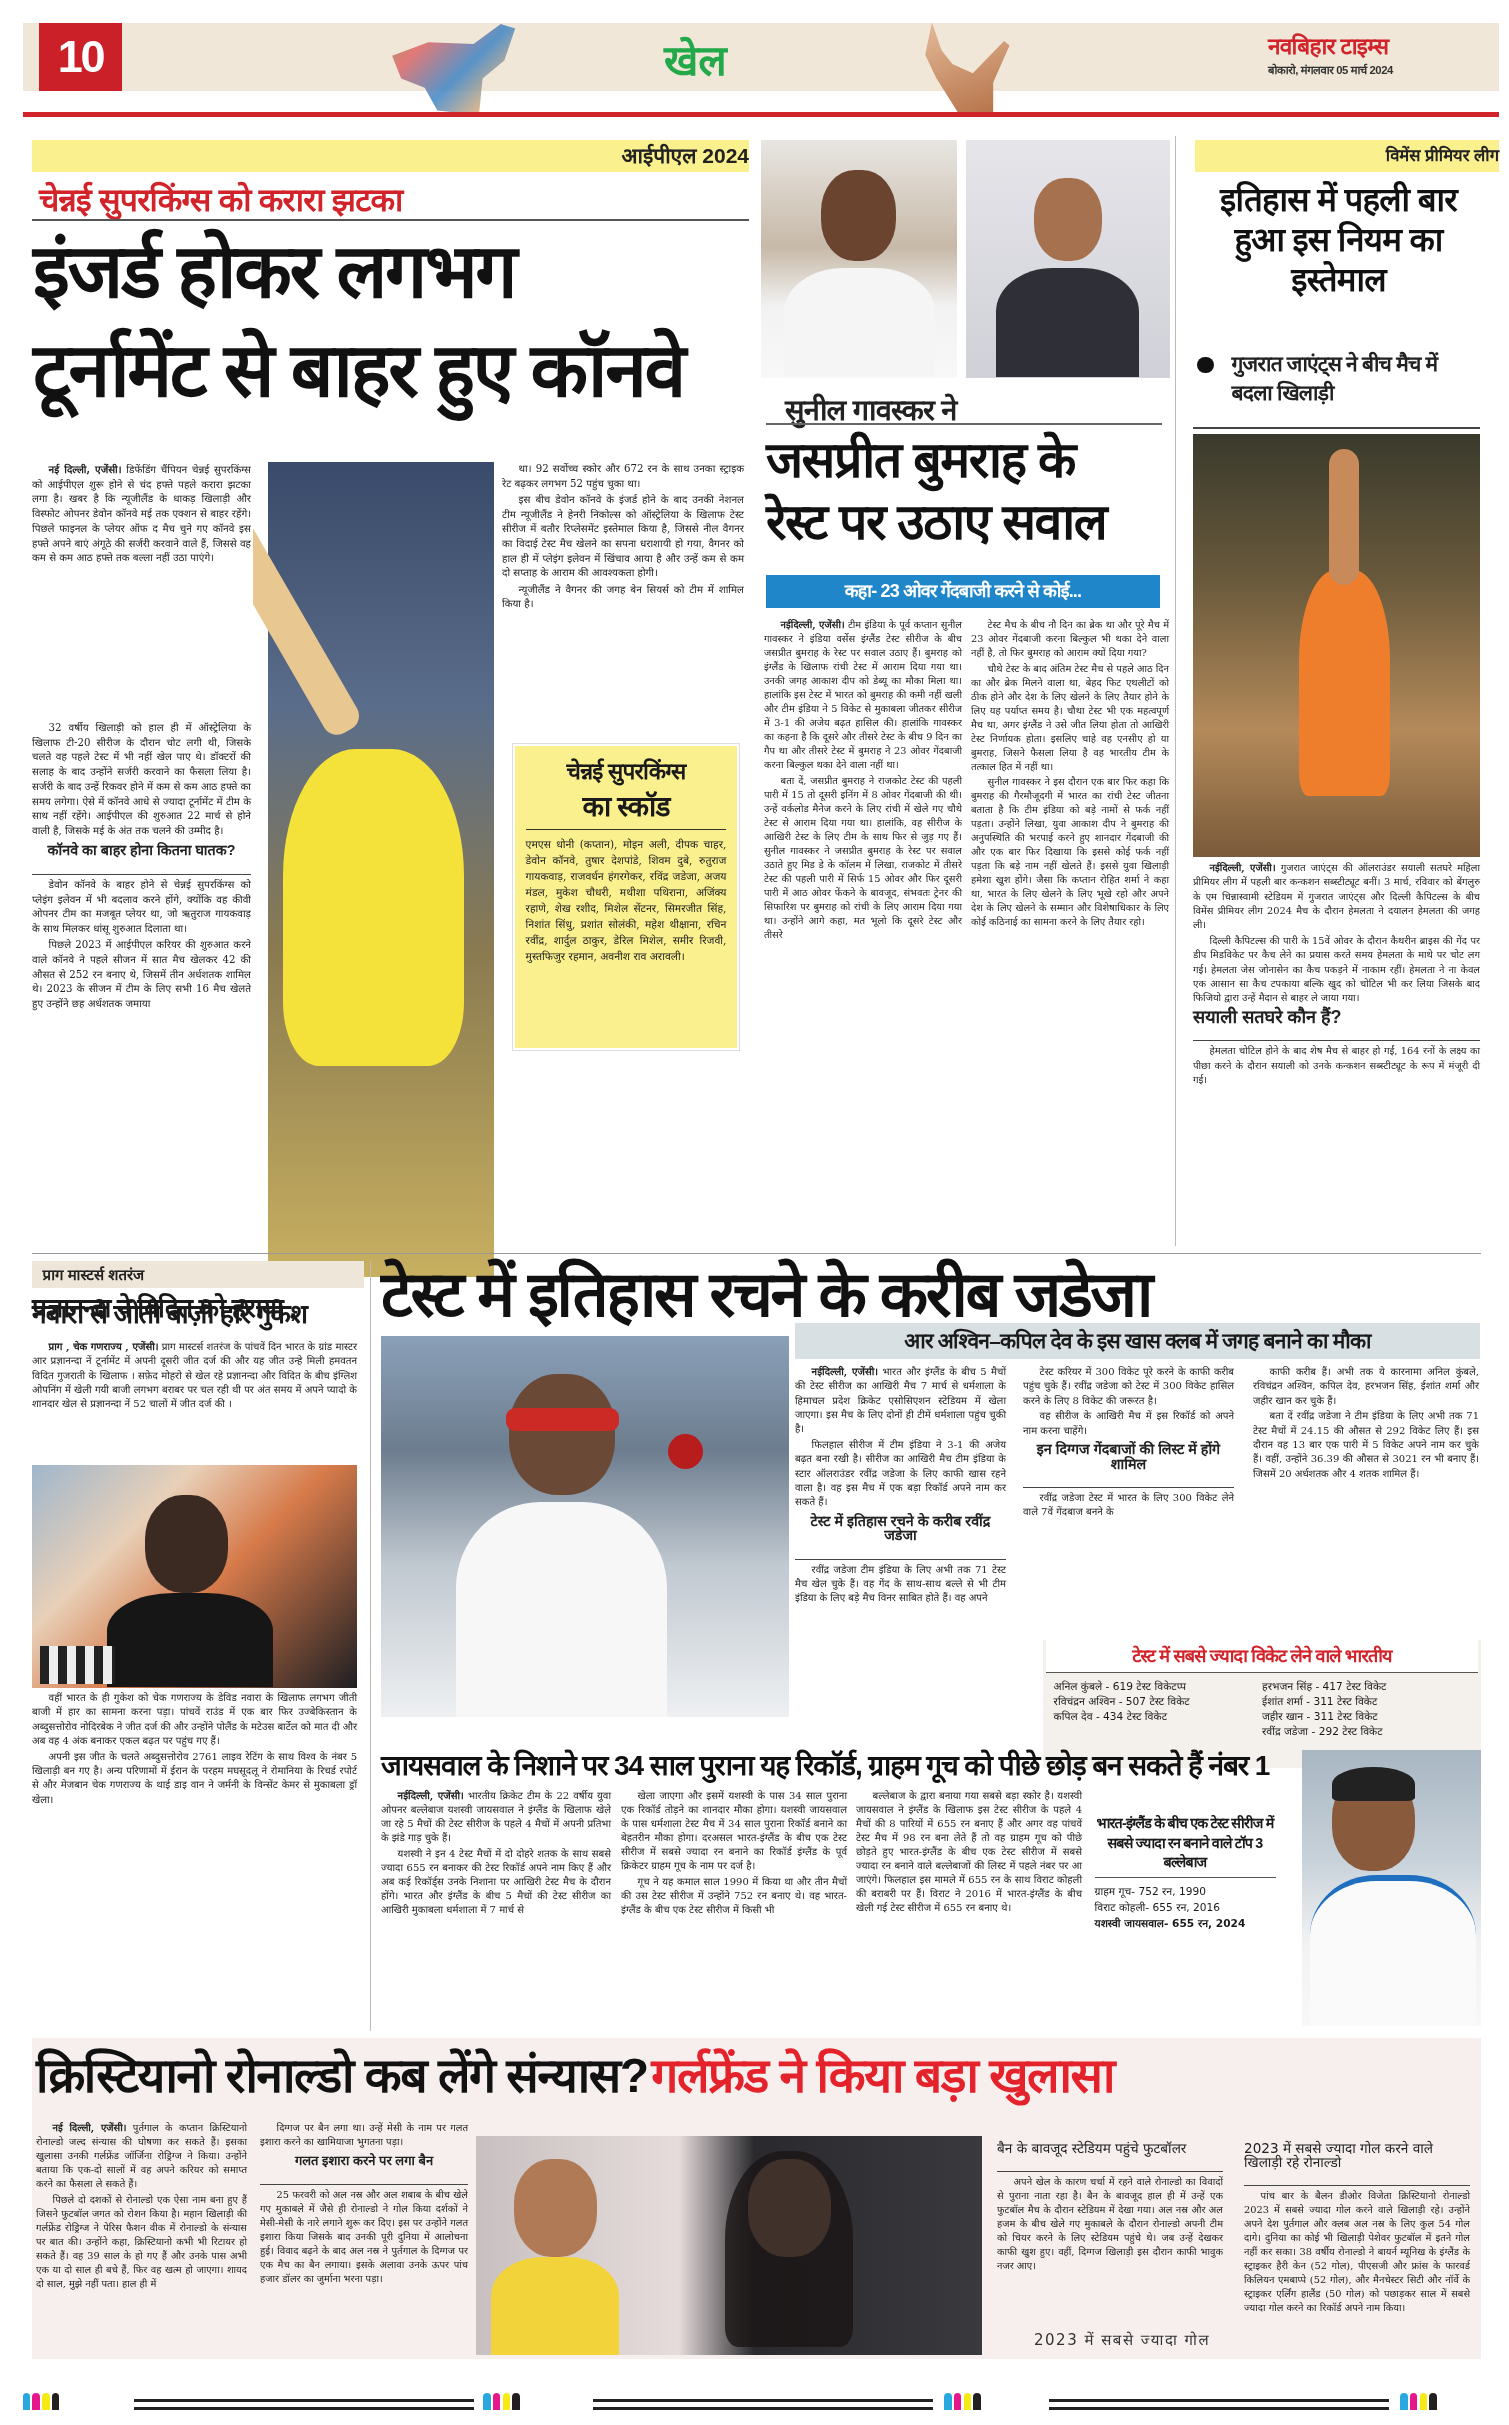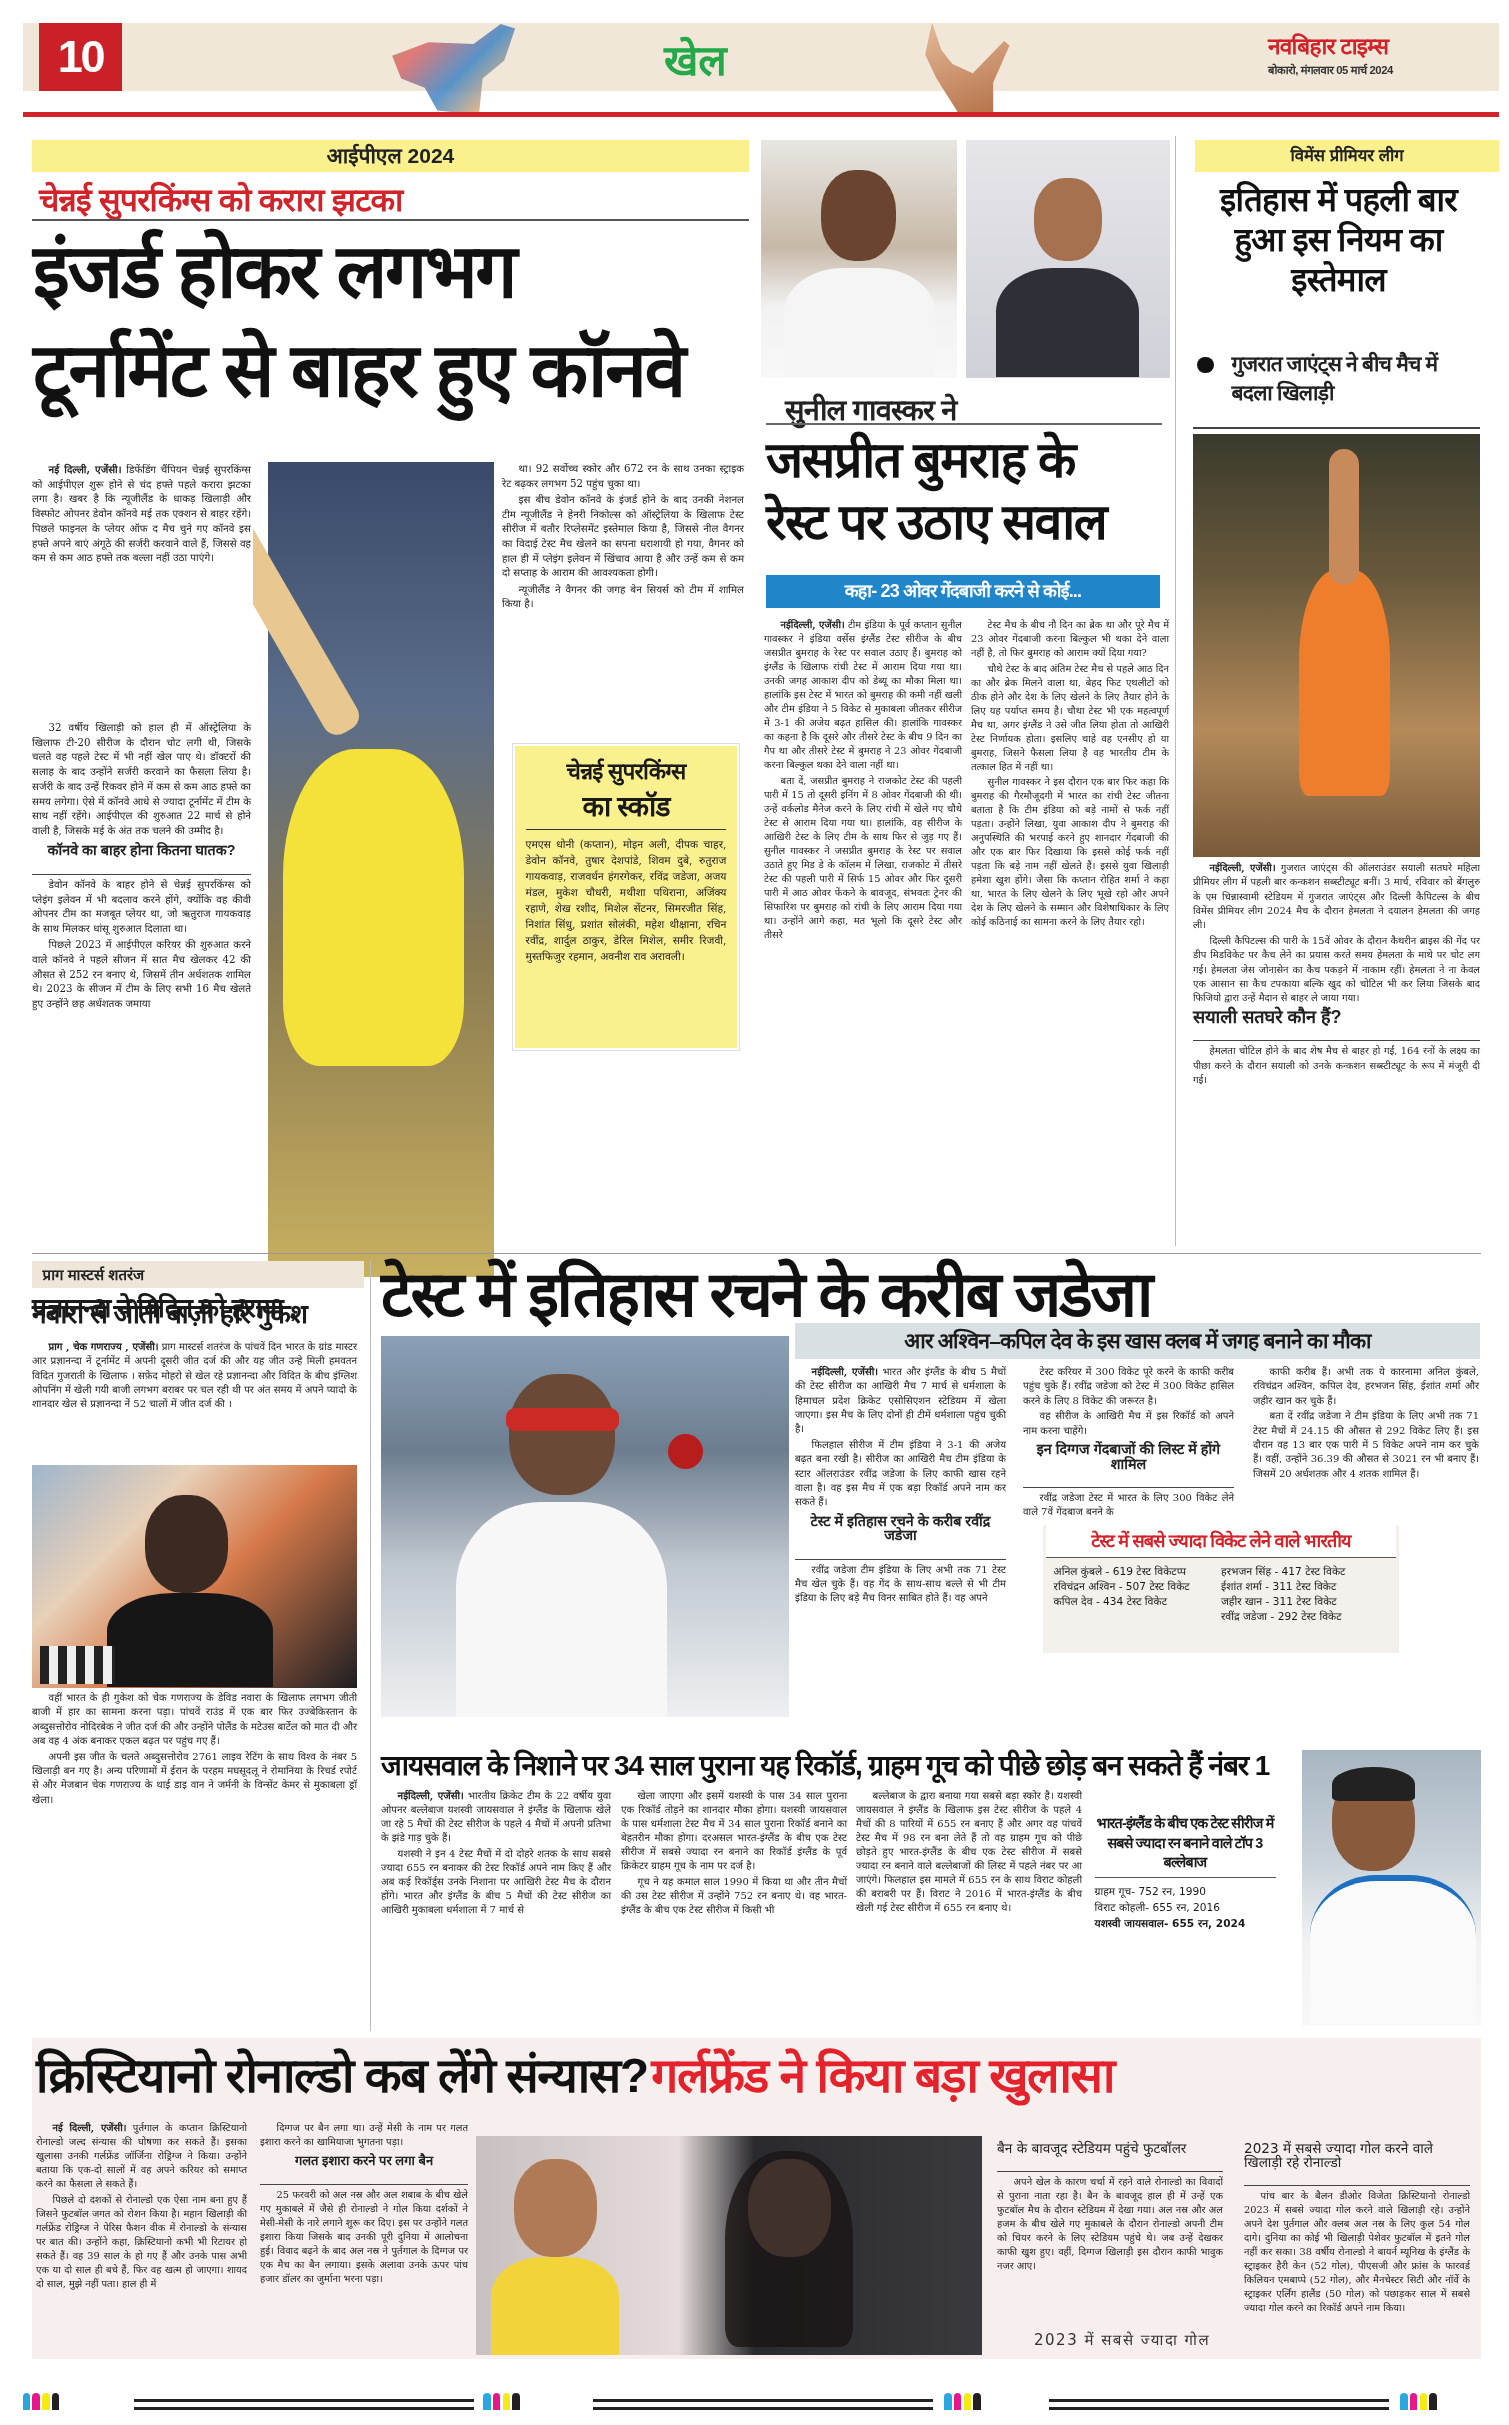--- a/index.html
+++ b/index.html
@@ -5,21 +5,21 @@
   * { box-sizing: border-box; margin: 0; padding: 0; }
   html, body { width: 1510px; height: 2426px; background: #ffffff; overflow: hidden; }
   body { position: relative; font-family: "DejaVu Sans", sans-serif; color: #1a1a1a; }
   .abs { position: absolute; }
   .cond { font-family: "Liberation Sans", sans-serif; font-weight: bold; letter-spacing: -0.8px; }
   .body-text { font-family: "DejaVu Serif", serif; font-size: 10.2px; line-height: 14.7px; text-align: justify; color: #222; }
   .body-text p { text-indent: 16.6px; margin-bottom: 1.5px; }
   .dateline { font-weight: bold; }
   .sub-h { font-family: "Liberation Sans", sans-serif; font-weight: bold; font-size: 14.3px; text-align:center; border-bottom: 1.5px solid #444; margin: 4.5px 0 3px; padding-bottom: 16px; }
   .photo { overflow: hidden; }
-  .kicker-bar { background: #fbf08e; text-align: center; font-family: "Liberation Sans", sans-serif; font-weight: bold; color: #222; }
+  .kicker-bar { background: #fbf08e; text-align: right; font-family: "Liberation Sans", sans-serif; font-weight: bold; color: #222; }
   
   #masthead { left: 22.6px; top: 22.6px; width: 1476px; height: 68px; background: #f0e7d8; }
   #page-num { left: 39px; top: 22.6px; width: 83px; height: 68px; background: #cc2028; color: #fff; font-size: 45px; font-family: "Liberation Sans", sans-serif; font-weight: bold; display:flex; align-items:center; justify-content:center; letter-spacing:-2.3px; }
   #red-rule { left: 22.6px; top: 112px; width: 1476px; height: 4.5px; background: #d2232a; }
   #section-title { left: 664px; top: 30px; font-size: 42px; color: #23a84a; font-weight: bold; font-family: "Liberation Sans", sans-serif; }
   #brand-name { left: 1268px; top: 30px; font-size: 22.6px; color: #d2232a; font-weight: bold; font-family: "Liberation Sans", sans-serif; letter-spacing:-0.8px; }
   #brand-date { left: 1268px; top: 62px; font-size: 11.3px; color: #333; font-family: "Liberation Sans", sans-serif; font-weight: bold; letter-spacing:-0.4px; }
   .cmyk { position:absolute; display:flex; gap:2.3px; align-items:flex-end; }
   .cmyk span { display:block; width:7.5px; height:16.6px; border-radius:4.5px 4.5px 0 0; }
   .divider-v { position:absolute; width:0.8px; background:#bbb; }
@@ -152,21 +152,21 @@
   <p>टेस्ट करियर में 300 विकेट पूरे करने के काफी करीब पहुंच चुके हैं। रवींद्र जडेजा को टेस्ट में 300 विकेट हासिल करने के लिए 8 विकेट की जरूरत है।</p>
   <p>वह सीरीज के आखिरी मैच में इस रिकॉर्ड को अपने नाम करना चाहेंगे।</p>
   <div class="sub-h">इन दिग्गज गेंदबाजों की लिस्ट में होंगे शामिल</div>
   <p>रवींद्र जडेजा टेस्ट में भारत के लिए 300 विकेट लेने वाले 7वें गेंदबाज बनने के</p>
 </div>
 <div class="abs body-text" style="left:1253px;top:1365px;width:226px;font-size:10px;line-height:14.3px;">
   <p>काफी करीब हैं। अभी तक ये कारनामा अनिल कुंबले, रविचंद्रन अश्विन, कपिल देव, हरभजन सिंह, ईशांत शर्मा और जहीर खान कर चुके हैं।</p>
   <p>बता दें रवींद्र जडेजा ने टीम इंडिया के लिए अभी तक 71 टेस्ट मैचों में 24.15 की औसत से 292 विकेट लिए हैं। इस दौरान वह 13 बार एक पारी में 5 विकेट अपने नाम कर चुके हैं। वहीं, उन्होंने 36.39 की औसत से 3021 रन भी बनाए हैं। जिसमें 20 अर्धशतक और 4 शतक शामिल हैं।</p>
 </div>
 
-<div class="abs" style="left:1043px;top:1525px;width:356px;height:128px;background:#f4f0ec;">
+<div class="abs" style="left:1043px;top:1640px;width:438px;height:128px;background:#f4f0ec;">
   <div class="cond" style="font-size:18px;color:#d2232a;text-align:center;background:#fff;padding:3px 0 4.5px;border-bottom:1.5px solid #555;margin:0 3px;">टेस्ट में सबसे ज्यादा विकेट लेने वाले भारतीय</div>
   <div style="display:flex;padding:6px 10.6px;font-family:'DejaVu Sans',sans-serif;font-size:10.6px;line-height:15px;">
     <div style="width:50%;">
       <div>अनिल कुंबले - 619 टेस्ट विकेटप्प</div>
       <div>रविचंद्रन अश्विन - 507 टेस्ट विकेट</div>
       <div>कपिल देव - 434 टेस्ट विकेट</div>
     </div>
     <div style="width:50%;">
       <div>हरभजन सिंह - 417 टेस्ट विकेट</div>
       <div>ईशांत शर्मा - 311 टेस्ट विकेट</div>

